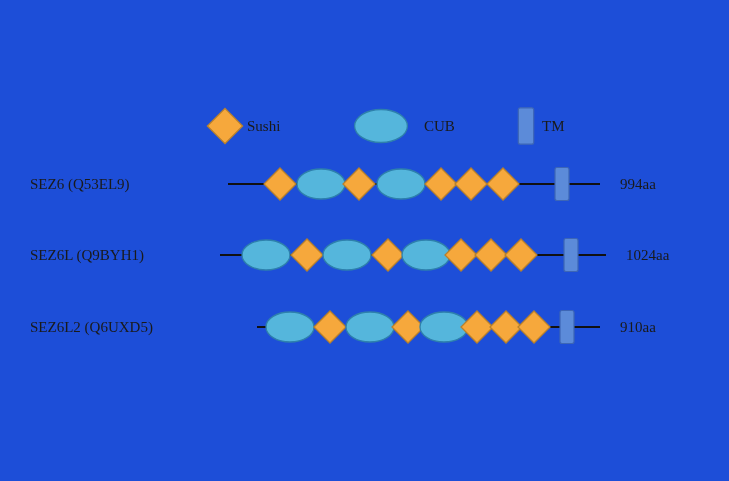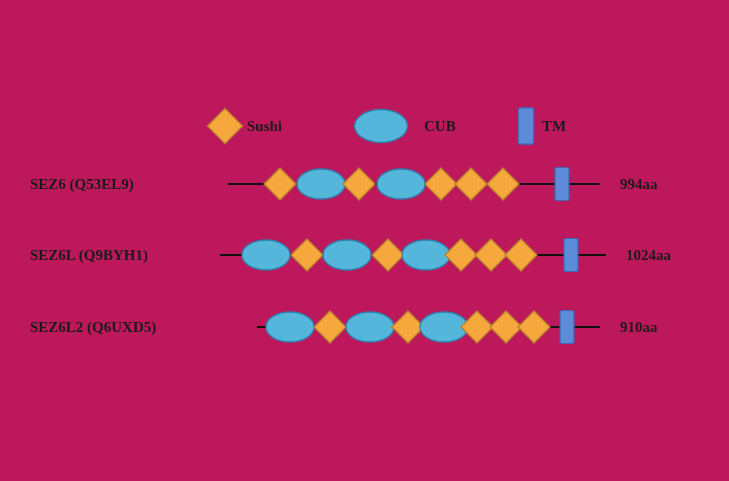--- a/index.html
+++ b/index.html
@@ -4,24 +4,23 @@
 <style>
   html, body {
     margin: 0;
     padding: 0;
     background: #ffffff;
   }
   .canvas {
     position: relative;
     width: 729px;
     height: 481px;
-    background: #be185d;
+    background: #1d4ed8;
     overflow: hidden;
     font-family: "Liberation Serif", "DejaVu Serif", serif;
-    font-weight: bold;
   }
   svg text {
     font-family: "Liberation Serif", "DejaVu Serif", serif;
     font-size: 15px;
   }
 </style>
 </head>
 <body>
 
 <div class="canvas">

